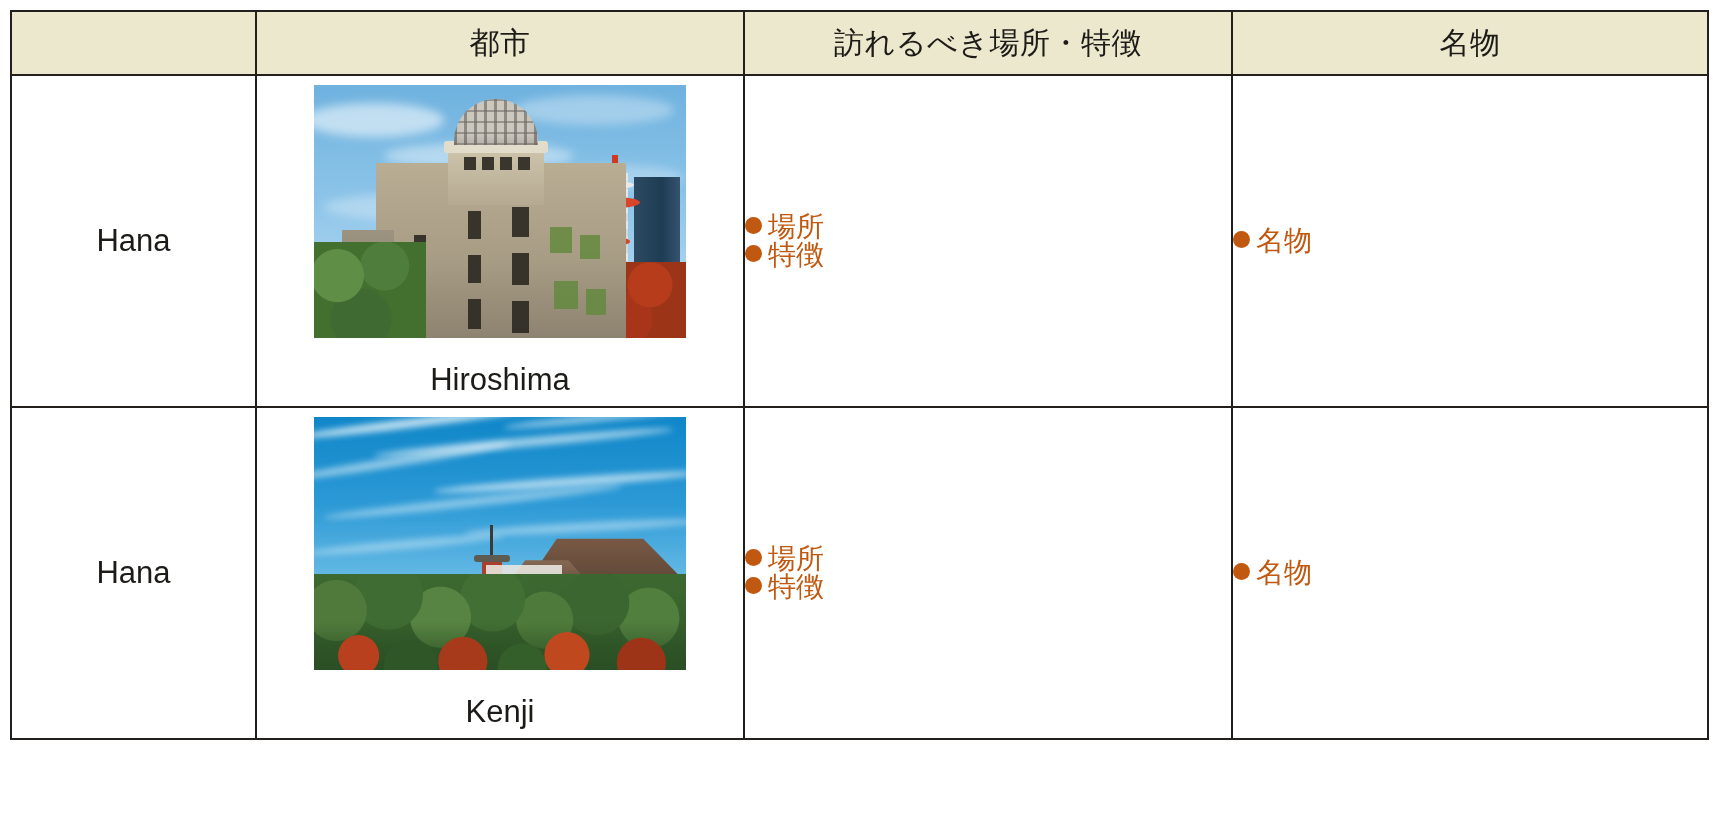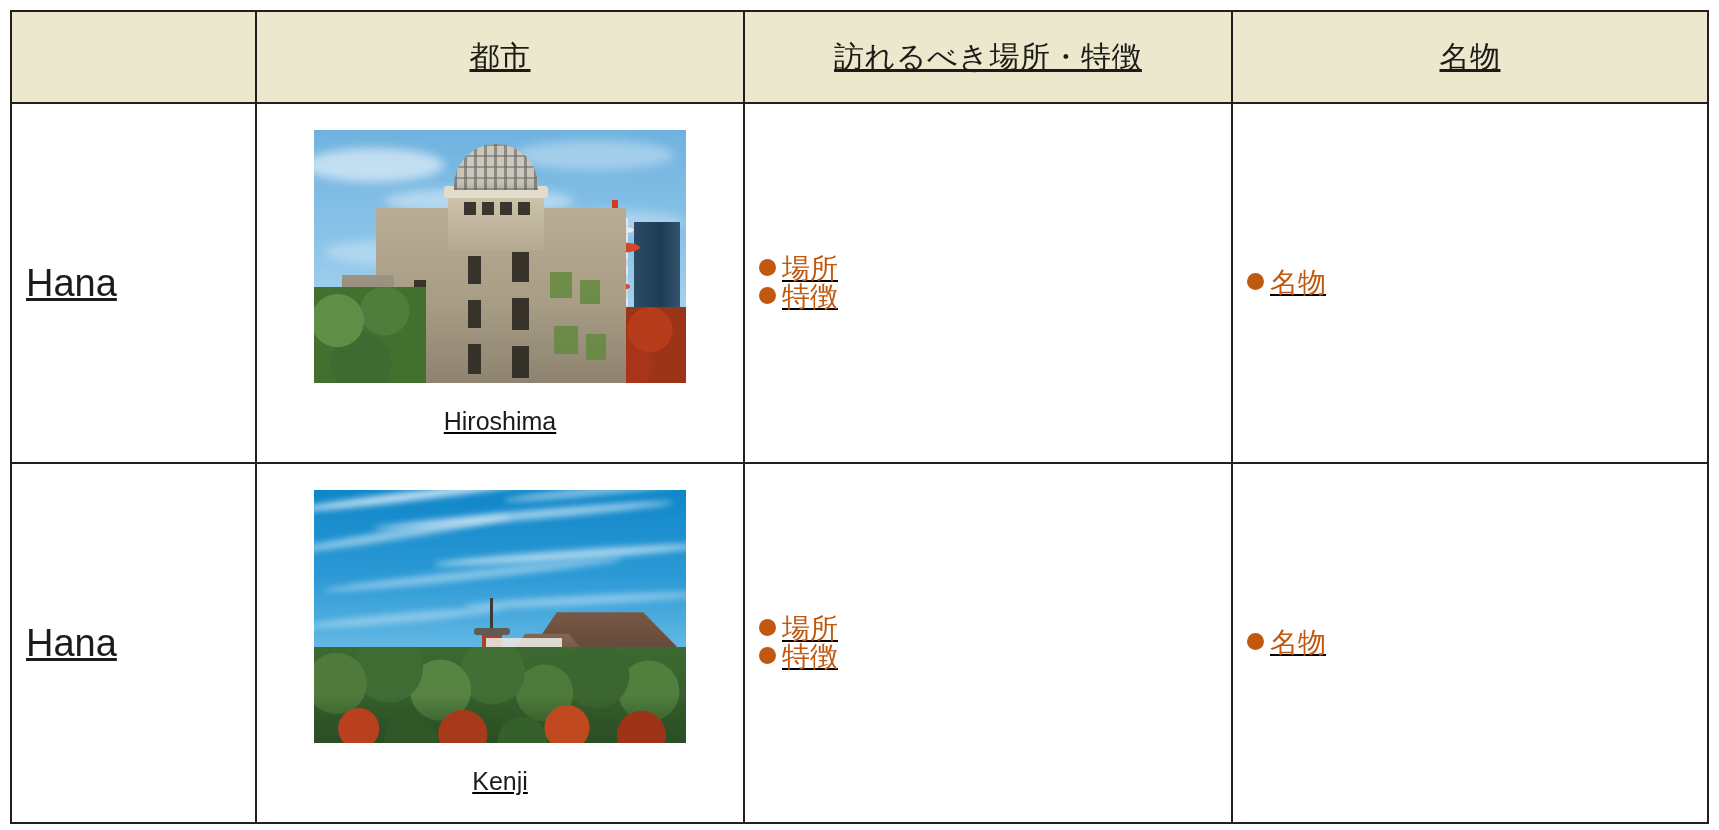--- a/index.html
+++ b/index.html
@@ -25,24 +25,23 @@
   table.trip-table {
     width: 1697px;
     border-collapse: collapse;
     table-layout: fixed;
     border: 2px solid #231f1c;
   }
 
   table.trip-table td,
   table.trip-table th {
     border: 2px solid #231f1c;
-    padding: 14px;
+    padding: 0;
     vertical-align: middle;
     background: #ffffff;
-    text-decoration: underline;
   }
 
   
   col.c-name  { width: 245px; }
   col.c-city  { width: 488px; }
   col.c-place { width: 488px; }
   col.c-food  { width: 476px; }
 
   
   tr.head-row th {
@@ -52,42 +51,42 @@
     font-weight: normal;
     font-size: 30px;
     color: #1d1b18;
     letter-spacing: 0.5px;
   }
   th.blank-head { background: #ece8cd; }
 
   
   td.name-cell {
     background: #ece8cd;
-    text-align: left;
-    font-size: 38px;
+    text-align: center;
+    font-size: 31px;
     color: #1d1b18;
   }
 
   
   td.city-cell {
     text-align: center;
     padding: 16px 0 10px 0;
     height: 330px;
   }
   .photo-frame {
     width: 372px;
     height: 253px;
     margin: 0 auto;
     position: relative;
     overflow: hidden;
     background: #8ec4e8;
   }
   .city-caption {
     margin-top: 24px;
-    font-size: 25px;
+    font-size: 31px;
     color: #1d1b18;
     text-align: center;
   }
 
   
   td.bullets-cell {
     vertical-align: top;
     padding: 22px 0 0 26px;
     height: 330px;
   }

